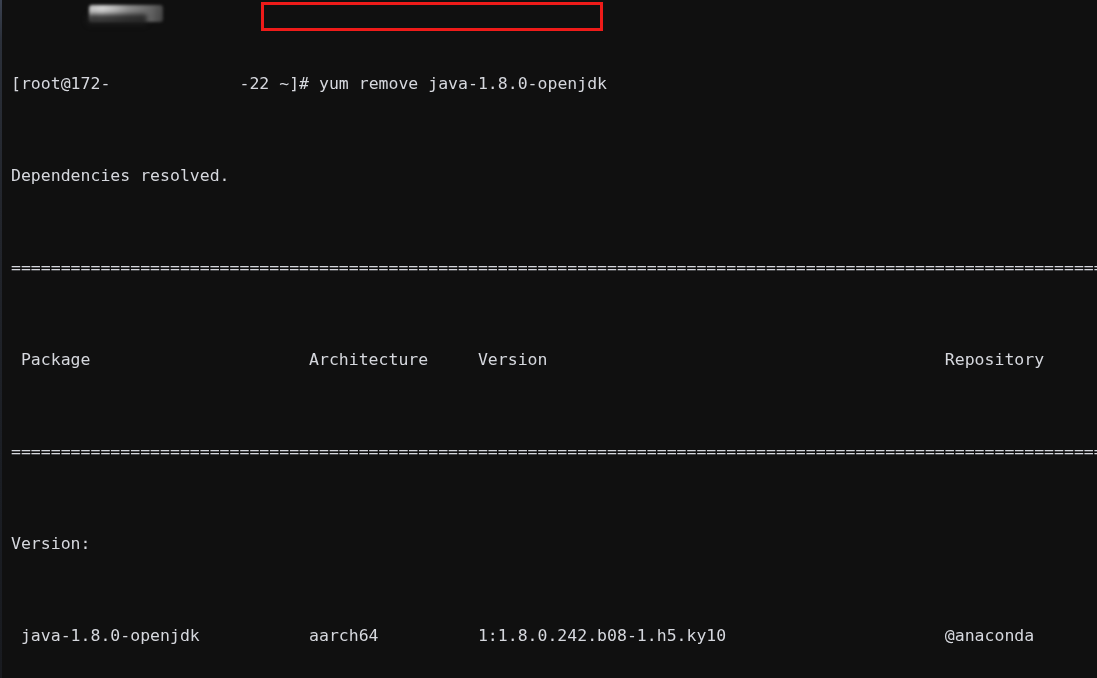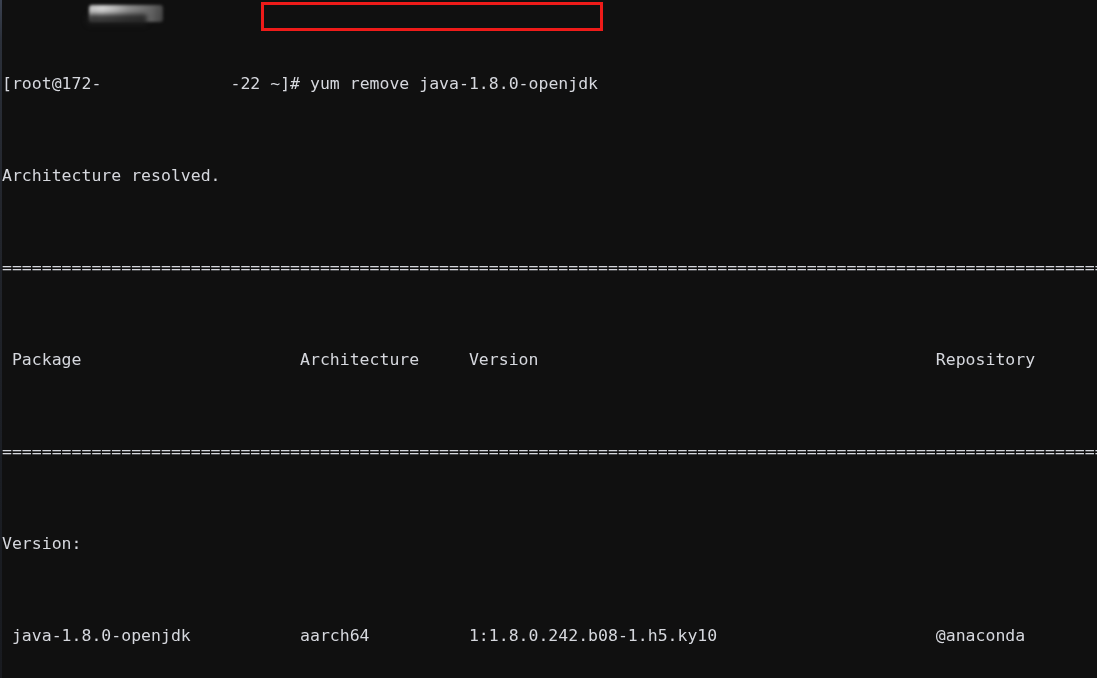--- a/index.html
+++ b/index.html
@@ -30,21 +30,21 @@
   #screen-lines {
     position: absolute;
     left: 0;
     top: 3px;
     width: 1097px;
     white-space: pre;
     letter-spacing: 0px;
   }
   .line {
     height: 23px;
-    padding-left: 2px;
+    padding-left: 11px;
     box-sizing: border-box;
     position: relative;
     white-space: pre;
   }
   .line.sep {
     color: #d6d8de;
     overflow: hidden;
   }
 
   
@@ -130,21 +130,21 @@
 <body>
 
 <div id="terminal">
 
   <div id="left-gutter"></div>
 
   <div id="screen-lines">
 
     <div class="line"><span>[root@172-</span><span>             </span><span>-22 ~]# </span><span>yum remove java-1.8.0-openjdk</span></div>
 
-    <div class="line">Architecture resolved.</div>
+    <div class="line">Dependencies resolved.</div>
 
     <div class="line sep">================================================================================================================</div>
 
     <div class="line"> Package                      Architecture     Version                                        Repository              Size</div>
 
     <div class="line sep">================================================================================================================</div>
 
     <div class="line">Version:</div>
 
     <div class="line"> java-1.8.0-openjdk           aarch64          1:1.8.0.242.b08-1.h5.ky10                      @anaconda            1.2 M</div>

